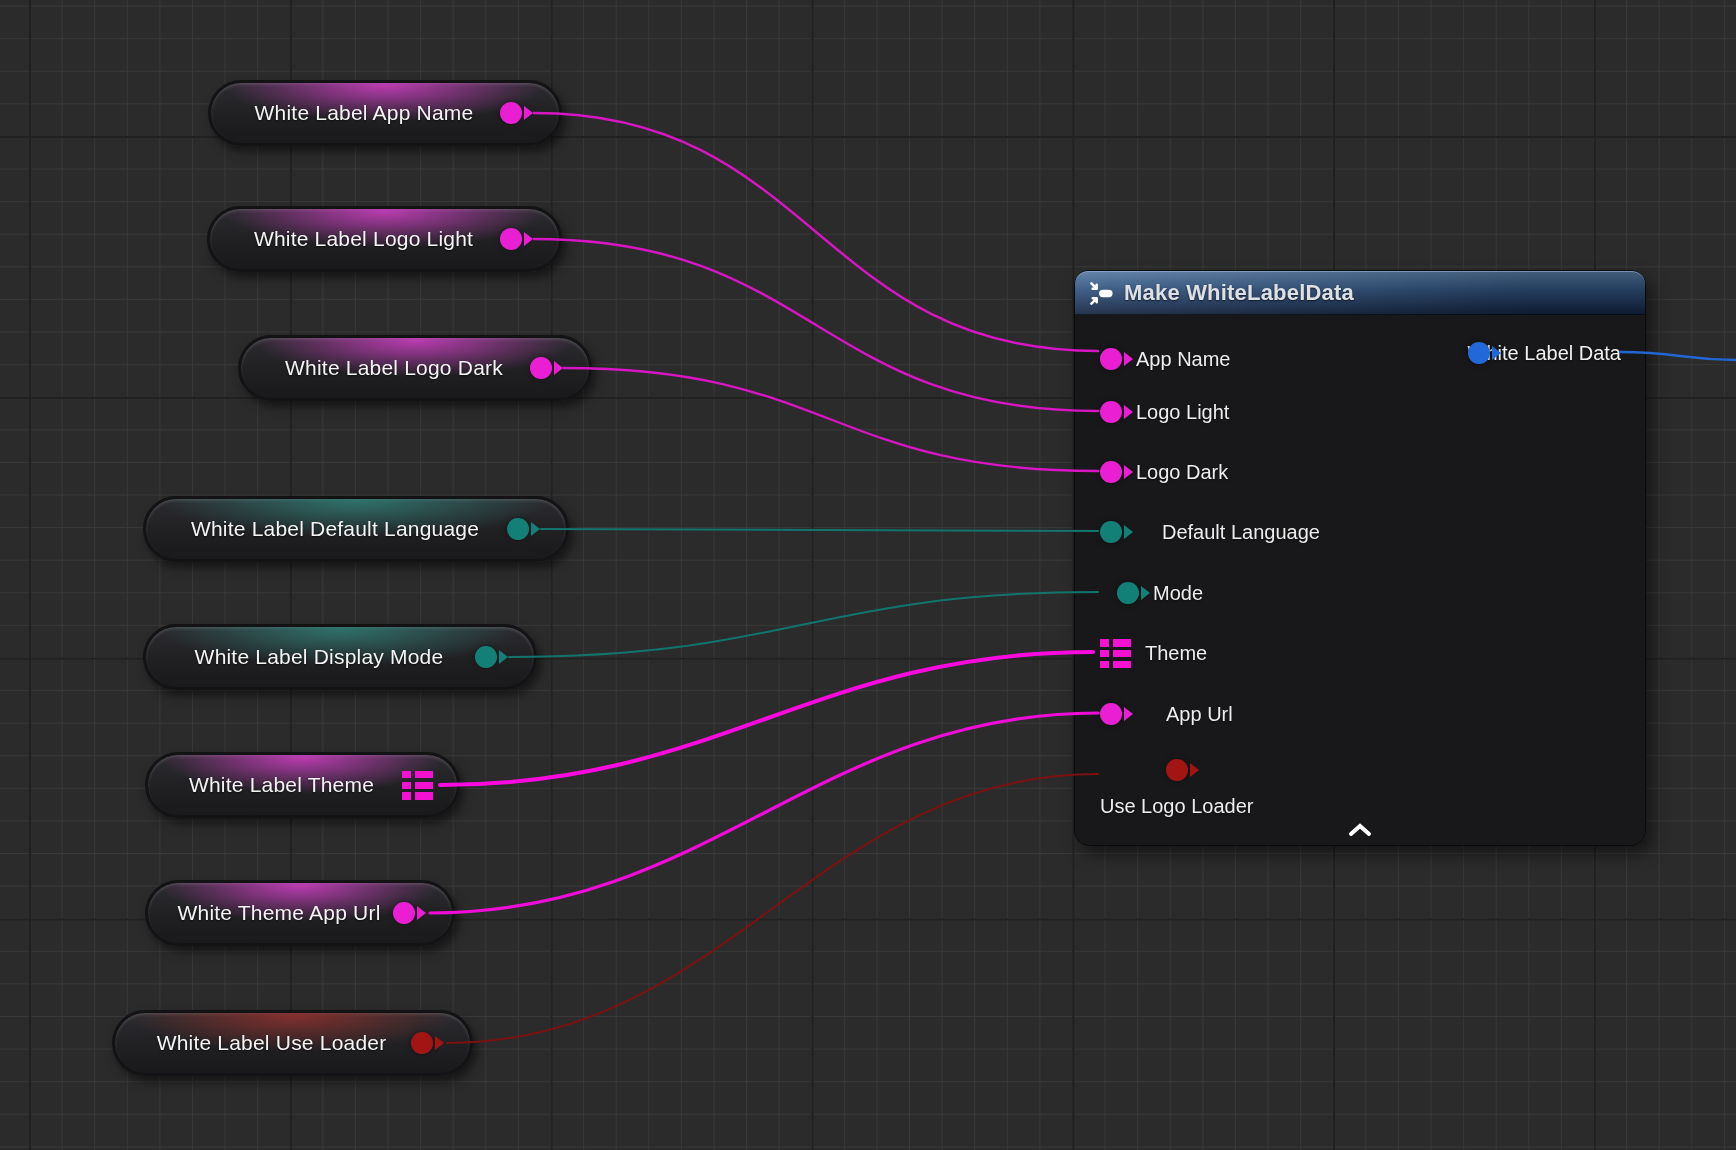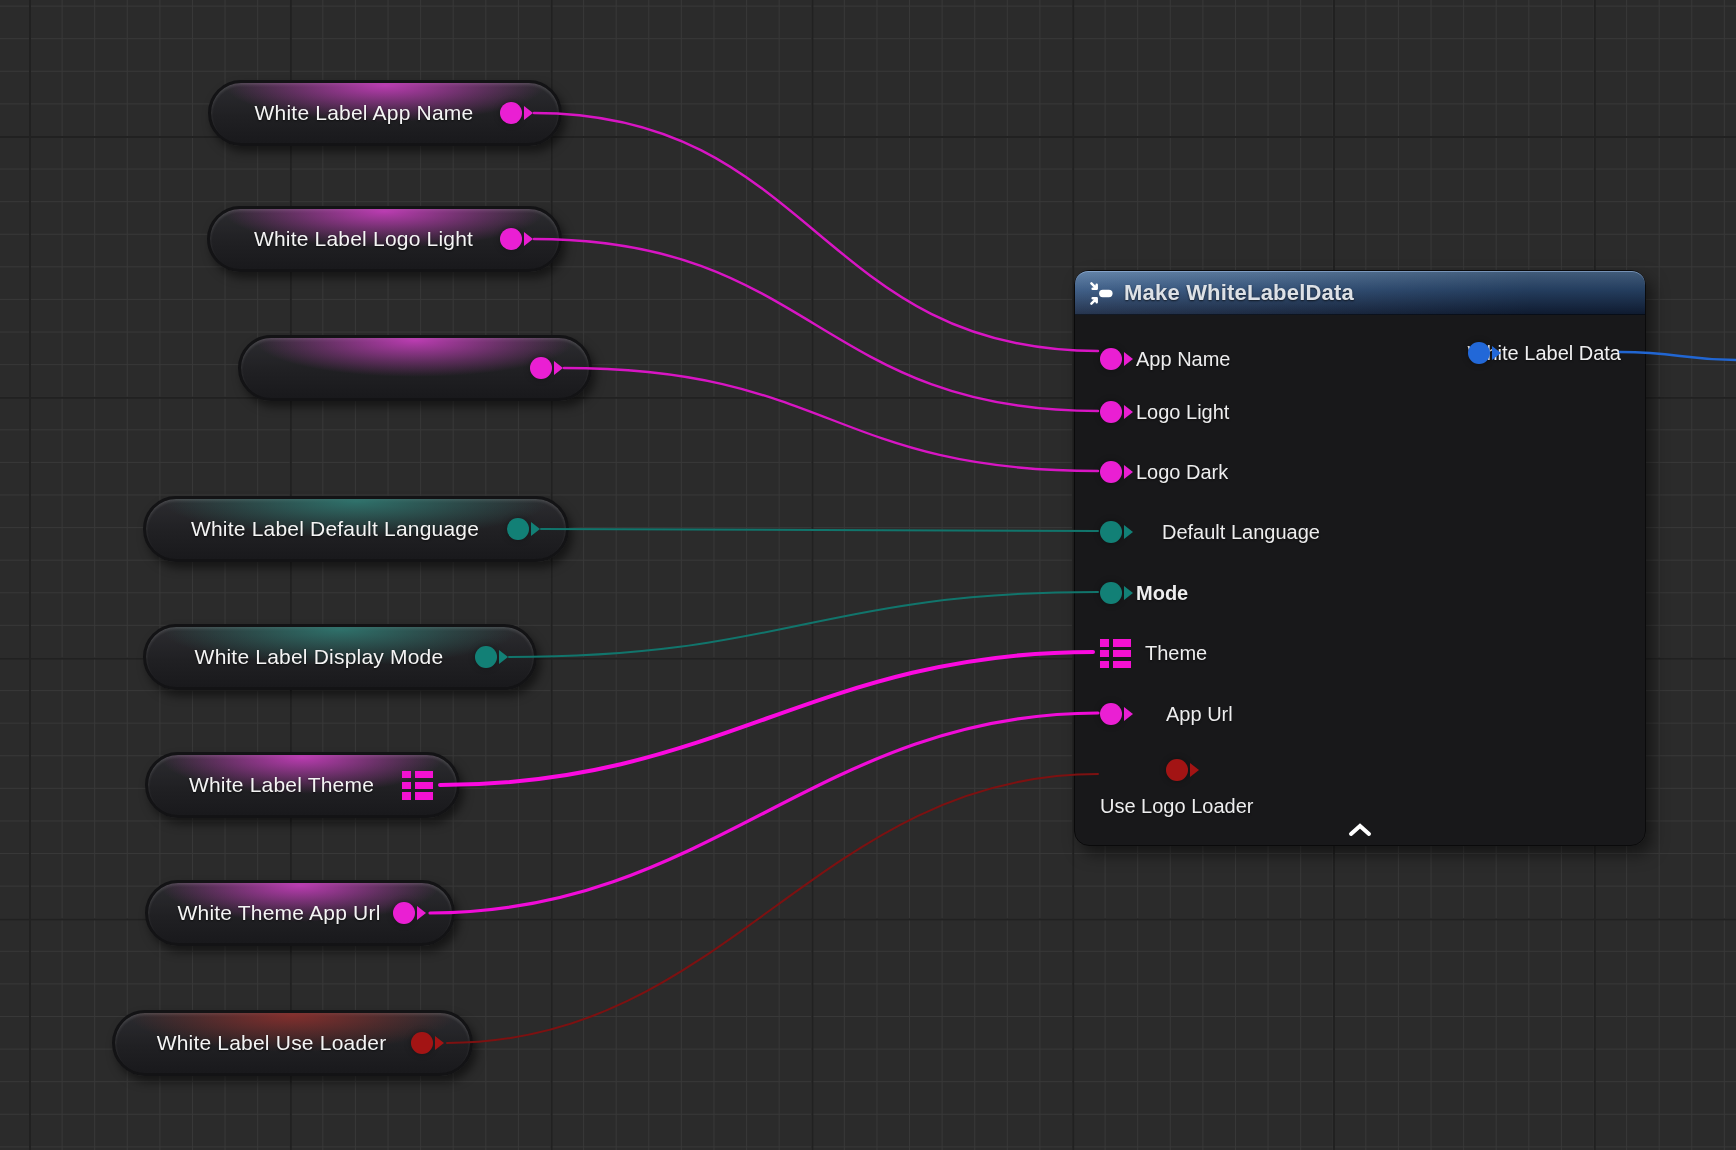--- a/index.html
+++ b/index.html
@@ -116,20 +116,21 @@
         <span class="glabel">White Label App Name</span>
         <span class="pin" style="--pc: #ea1fd3;"></span>
       </div>
       <div class="getter" style="left: 207px; top: 206px; width: 355px; height: 66px;">
         <span class="glow" style="background: radial-gradient(62% 82% at 50% 4%, rgba(207, 62, 196, 0.91) 0%, rgba(207, 62, 196, 0.333) 46%, transparent 74%);"></span>
         <span class="glabel">White Label Logo Light</span>
         <span class="pin" style="--pc: #ea1fd3;"></span>
       </div>
       <div class="getter" style="left: 238px; top: 335px; width: 354px; height: 66px;">
         <span class="glow" style="background: radial-gradient(62% 82% at 50% 4%, rgba(207, 62, 196, 0.91) 0%, rgba(207, 62, 196, 0.333) 46%, transparent 74%);"></span>
+        <span class="glabel">White Label Logo Dark</span>
         <span class="pin" style="--pc: #ea1fd3;"></span>
       </div>
       <div class="getter" style="left: 143px; top: 496px; width: 426px; height: 66px;">
         <span class="glow" style="background: radial-gradient(62% 82% at 50% 4%, rgba(47, 123, 115, 0.91) 0%, rgba(47, 123, 115, 0.333) 46%, transparent 74%);"></span>
         <span class="glabel">White Label Default Language</span>
         <span class="pin" style="--pc: #128076;"></span>
       </div>
       <div class="getter" style="left: 143px; top: 624px; width: 394px; height: 66px;">
         <span class="glow" style="background: radial-gradient(62% 82% at 50% 4%, rgba(47, 123, 115, 0.91) 0%, rgba(47, 123, 115, 0.333) 46%, transparent 74%);"></span>
         <span class="glabel">White Label Display Mode</span>
@@ -177,21 +178,21 @@
           <span class="plabel">Logo Light</span>
         </div>
         <div class="mrow" style="left: 25px; top: 186px;">
           <span class="pin" style="--pc: #ea1fd3;"></span>
           <span class="plabel">Logo Dark</span>
         </div>
         <div class="mrow" style="left: 25px; top: 246px; gap: 40px;">
           <span class="pin" style="--pc: #128076;"></span>
           <span class="plabel">Default Language</span>
         </div>
-        <div class="mrow" style="left: 25px; top: 307px; font-weight: bold;">
+        <div class="mrow" style="left: 42px; top: 307px;">
           <span class="pin" style="--pc: #128076;"></span>
           <span class="plabel">Mode</span>
         </div>
         <div class="mrow" style="left: 25px; top: 367px;">
           <span class="structpin" style="--pc: #f411d2;">
             <span class="sc1"></span>
             <span class="sc2"></span>
           </span>
           <span class="plabel">Theme</span>
         </div>

